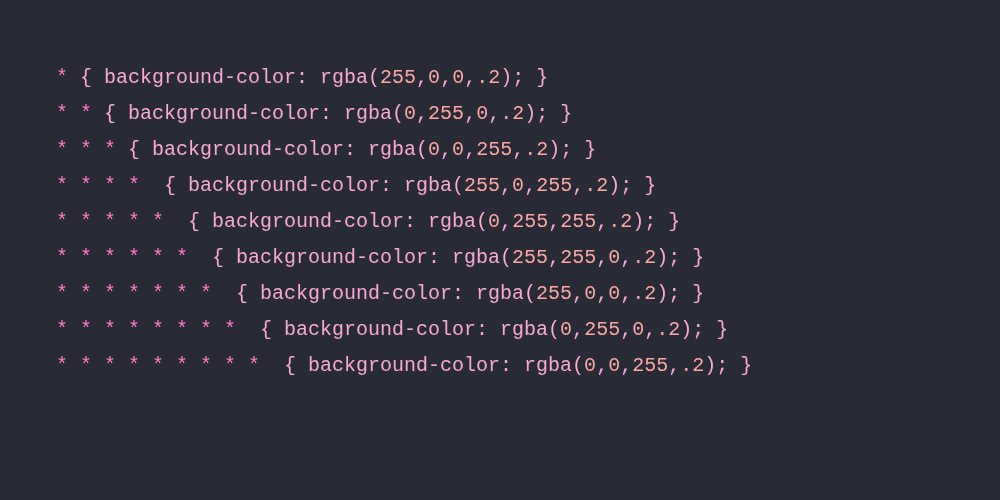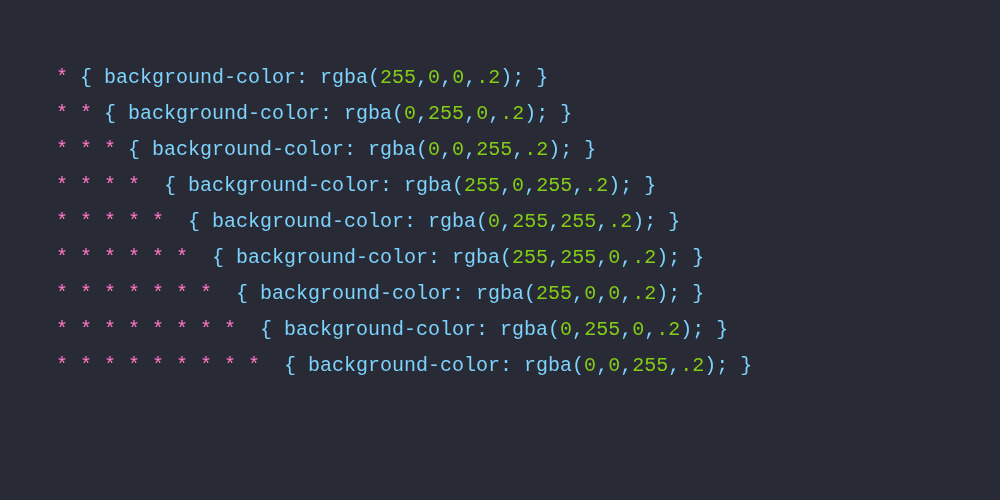--- a/index.html
+++ b/index.html
@@ -13,19 +13,19 @@
   .code-block {
     font-family: "SFMono-Regular", Consolas, "Liberation Mono", Menlo, ui-monospace, monospace;
     font-size: 20px;
     line-height: 1.8;
     color: #f8f8f2;
     padding: 60px 56px;
     white-space: pre;
   }
   .line { display: flex; }
   .sel { color: #ff79c6; }
-  .txt { color: #7dd3fc; }
-  .num { color: #84cc16; }
+  .txt { color: #f9a8d4; }
+  .num { color: #fca5a5; }
 </style>
 </head>
 <body>
 
 <div class="code-block" id="code-block"><div class="line"><span class="sel">*</span><span class="txt"> { background-color: rgba(</span><span class="num">255</span><span class="txt">,</span><span class="num">0</span><span class="txt">,</span><span class="num">0</span><span class="txt">,</span><span class="num">.2</span><span class="txt">); }</span></div><div class="line"><span class="sel">* *</span><span class="txt"> { background-color: rgba(</span><span class="num">0</span><span class="txt">,</span><span class="num">255</span><span class="txt">,</span><span class="num">0</span><span class="txt">,</span><span class="num">.2</span><span class="txt">); }</span></div><div class="line"><span class="sel">* * *</span><span class="txt"> { background-color: rgba(</span><span class="num">0</span><span class="txt">,</span><span class="num">0</span><span class="txt">,</span><span class="num">255</span><span class="txt">,</span><span class="num">.2</span><span class="txt">); }</span></div><div class="line"><span class="sel">* * * * </span><span class="txt"> { background-color: rgba(</span><span class="num">255</span><span class="txt">,</span><span class="num">0</span><span class="txt">,</span><span class="num">255</span><span class="txt">,</span><span class="num">.2</span><span class="txt">); }</span></div><div class="line"><span class="sel">* * * * * </span><span class="txt"> { background-color: rgba(</span><span class="num">0</span><span class="txt">,</span><span class="num">255</span><span class="txt">,</span><span class="num">255</span><span class="txt">,</span><span class="num">.2</span><span class="txt">); }</span></div><div class="line"><span class="sel">* * * * * * </span><span class="txt"> { background-color: rgba(</span><span class="num">255</span><span class="txt">,</span><span class="num">255</span><span class="txt">,</span><span class="num">0</span><span class="txt">,</span><span class="num">.2</span><span class="txt">); }</span></div><div class="line"><span class="sel">* * * * * * * </span><span class="txt"> { background-color: rgba(</span><span class="num">255</span><span class="txt">,</span><span class="num">0</span><span class="txt">,</span><span class="num">0</span><span class="txt">,</span><span class="num">.2</span><span class="txt">); }</span></div><div class="line"><span class="sel">* * * * * * * * </span><span class="txt"> { background-color: rgba(</span><span class="num">0</span><span class="txt">,</span><span class="num">255</span><span class="txt">,</span><span class="num">0</span><span class="txt">,</span><span class="num">.2</span><span class="txt">); }</span></div><div class="line"><span class="sel">* * * * * * * * * </span><span class="txt"> { background-color: rgba(</span><span class="num">0</span><span class="txt">,</span><span class="num">0</span><span class="txt">,</span><span class="num">255</span><span class="txt">,</span><span class="num">.2</span><span class="txt">); }</span></div></div>
 
 </body></html>

